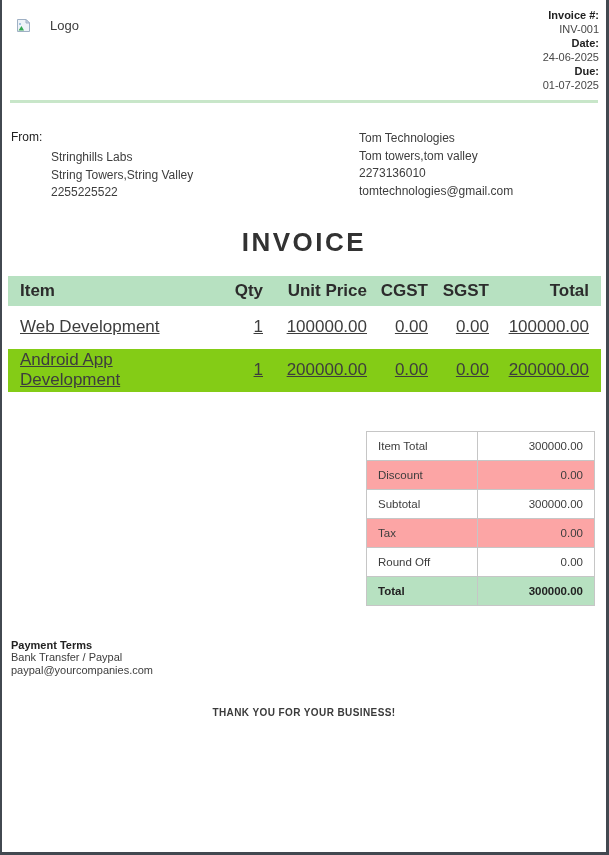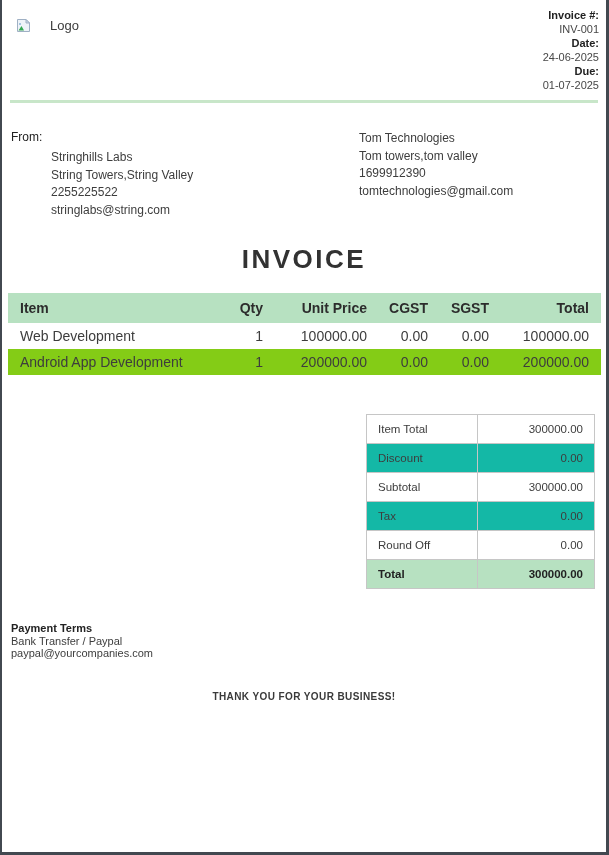--- a/index.html
+++ b/index.html
@@ -31,34 +31,34 @@
   .party-left { width:308px; }
   .party-right { flex:1; }
   .party-label { font-size:12px; font-weight:normal; color:#222; margin-bottom:5px; }
   .party-line { font-size:12px; line-height:17.5px; color:#3d3d3d;margin-left:40px; }
 
   
   .title { text-align:center; font-size:26px; font-weight:bold; letter-spacing:2.5px; color:#323232; margin-top:25px; }
 
   
   table { border-collapse:collapse; }
-  .items { width:593px; margin:18px auto 0 auto; font-size:14px; color:#3d3d3d; table-layout:fixed; }
+  .items { width:593px; margin:18px auto 0 auto; font-size:17px; color:#3d3d3d; table-layout:fixed; }
   .items th { background:#b7e1c1; height:30px; font-weight:600; color:#2c2c2c; text-align:right; padding-right:12px; }
   .items th:first-child { text-align:left; padding-left:12px; }
-  .items td { height:26px; text-align:right; padding-right:12px; }
+  .items td { height:43px; text-align:right; padding-right:12px;text-decoration:underline; }
   .items td:first-child { text-align:left; padding-left:12px; }
   .items tr.alt { background:#84cc16; }
   .col-item{width:190px}.col-qty{width:77px}.col-price{width:104px}.col-cgst{width:61px}.col-sgst{width:61px}.col-total{width:100px}
 
   
   .summary-wrap { display:flex; justify-content:flex-end; margin-top:39px; padding-right:5px; }
   .summary { width:229px; font-size:11.5px; color:#3d3d3d; table-layout:fixed;padding-left:12px; }
   .summary td { border:1px solid #c6c6c6; height:29px; padding:0 11px; }
   .summary td.val { text-align:right; }
-  .summary tr.alt { background:#14b8a6; }
+  .summary tr.alt { background:#fca5a5; }
   .summary tr.total-row { background:#b7e1c1; font-weight:bold; color:#222; }
   .sum-label-col { width:111px; }
 
   
   .footer { display:flex; justify-content:space-between; margin-top:33px; padding:0 3px; font-size:11px; line-height:12.5px; color:#3d3d3d;gap:15px; }
   .footer .lbl { font-weight:bold; color:#222; }
 
   .thanks { text-align:center; font-size:10px; font-weight:bold; letter-spacing:0.4px; color:#3a3a3a; margin-top:31px; }
 </style>
 </head>
@@ -90,26 +90,25 @@
     </div>
 
     <div class="divider"></div>
 
     <div class="parties">
       <div class="party-left">
         <div class="party-label">From:</div>
         <div class="party-line">Stringhills Labs</div>
         <div class="party-line">String Towers,String Valley</div>
         <div class="party-line">2255225522</div>
-        <div class="party-line">stringlabs@string.com</div>
       </div>
       <div class="party-right">
         <div class="party-line">Tom Technologies</div>
         <div class="party-line">Tom towers,tom valley</div>
-        <div class="party-line">1699912390</div>
+        <div class="party-line">2273136010</div>
         <div class="party-line">tomtechnologies@gmail.com</div>
       </div>
     </div>
 
     <div class="title">INVOICE</div>
 
     <table class="items">
       <colgroup>
         <col class="col-item">
           <col class="col-qty">

